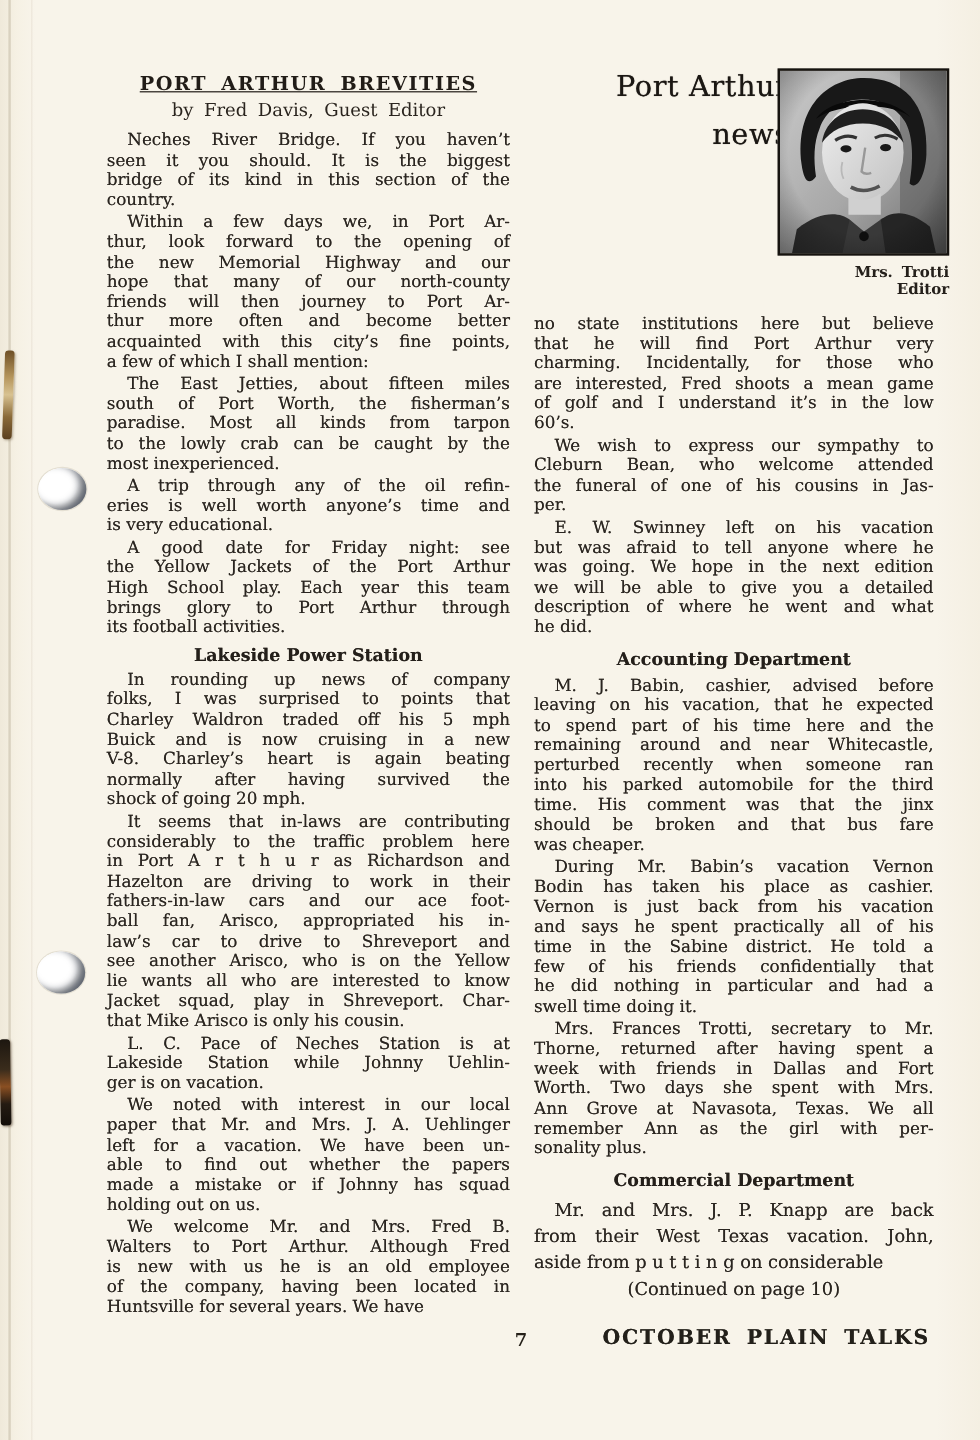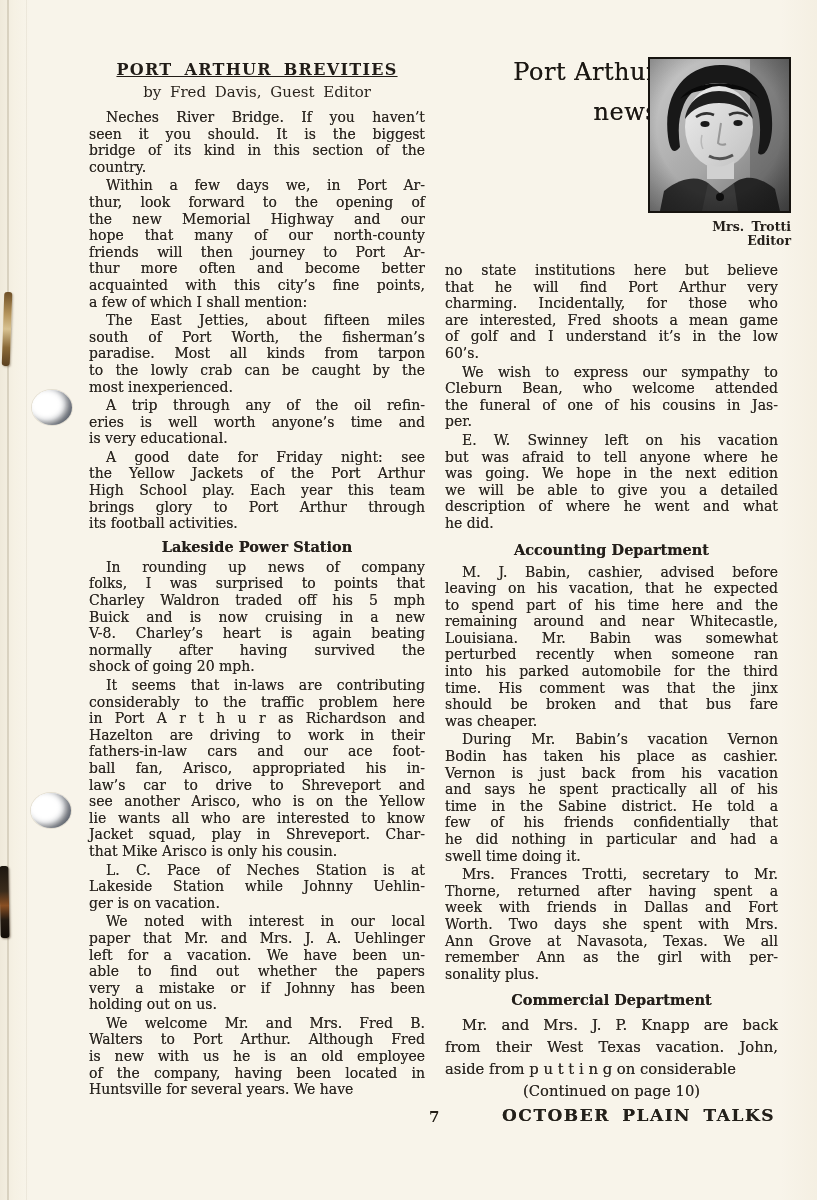--- a/index.html
+++ b/index.html
@@ -139,21 +139,21 @@
         <div class="para">
           <div class="ln indent">L. C. Pace of Neches Station is at</div>
           <div class="ln">Lakeside Station while Johnny Uehlin-</div>
           <div class="ln last">ger is on vacation.</div>
         </div>
         <div class="para">
           <div class="ln indent">We noted with interest in our local</div>
           <div class="ln">paper that Mr. and Mrs. J. A. Uehlinger</div>
           <div class="ln">left for a vacation. We have been un-</div>
           <div class="ln">able to find out whether the papers</div>
-          <div class="ln">very a mistake or if Johnny has been</div>
+          <div class="ln">made a mistake or if Johnny has squad</div>
           <div class="ln last">holding out on us.</div>
         </div>
         <div class="para">
           <div class="ln indent">We welcome Mr. and Mrs. Fred B.</div>
           <div class="ln">Walters to Port Arthur. Although Fred</div>
           <div class="ln">is new with us he is an old employee</div>
           <div class="ln">of the company, having been located in</div>
           <div class="ln last">Huntsville for several years. We have</div>
         </div>
       </div>
@@ -240,21 +240,20 @@
         <div class="ln">we will be able to give you a detailed</div>
         <div class="ln">description of where he went and what</div>
         <div class="ln last">he did.</div>
       </div>
       <div class="subhead">Accounting Department</div>
       <div class="para">
         <div class="ln indent">M. J. Babin, cashier, advised before</div>
         <div class="ln">leaving on his vacation, that he expected</div>
         <div class="ln">to spend part of his time here and the</div>
         <div class="ln">remaining around and near Whitecastle,</div>
-        <div class="ln">Louisiana. Mr. Babin was somewhat</div>
         <div class="ln">perturbed recently when someone ran</div>
         <div class="ln">into his parked automobile for the third</div>
         <div class="ln">time. His comment was that the jinx</div>
         <div class="ln">should be broken and that bus fare</div>
         <div class="ln last">was cheaper.</div>
       </div>
       <div class="para">
         <div class="ln indent">During Mr. Babin’s vacation Vernon</div>
         <div class="ln">Bodin has taken his place as cashier.</div>
         <div class="ln">Vernon is just back from his vacation</div>

